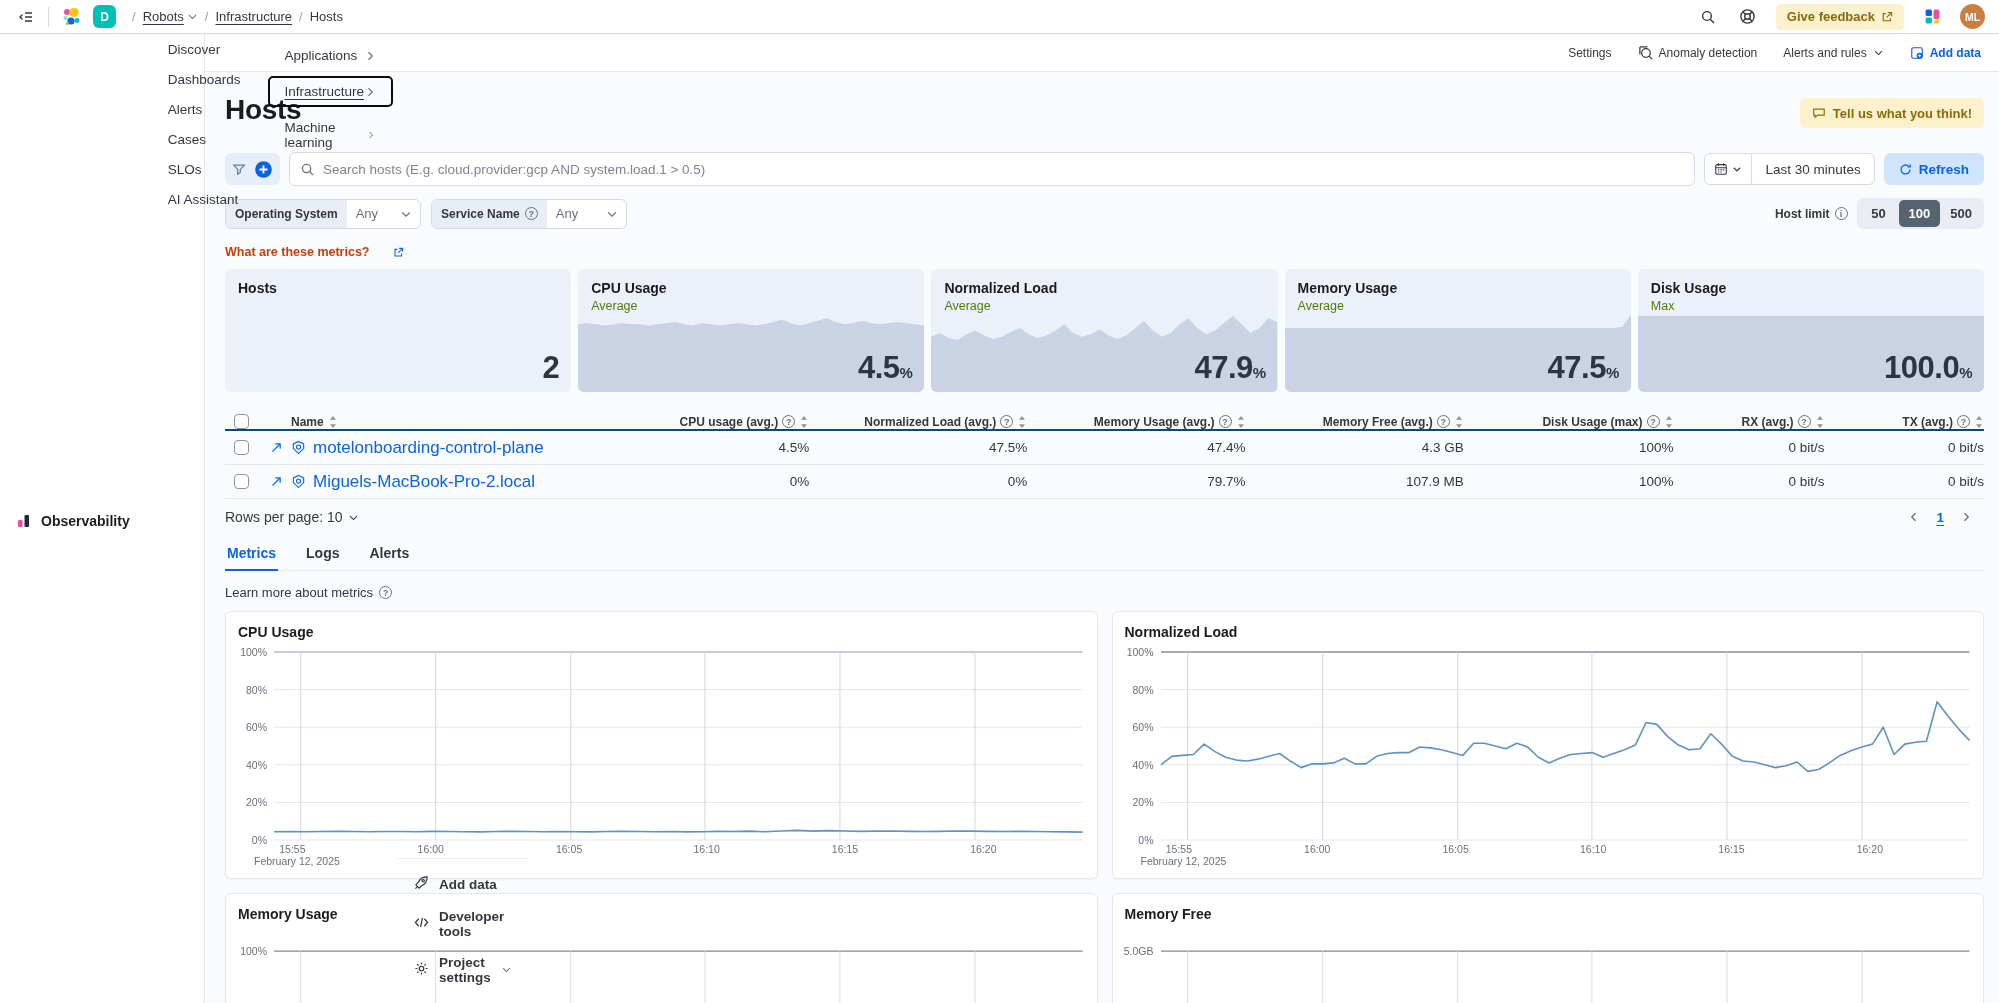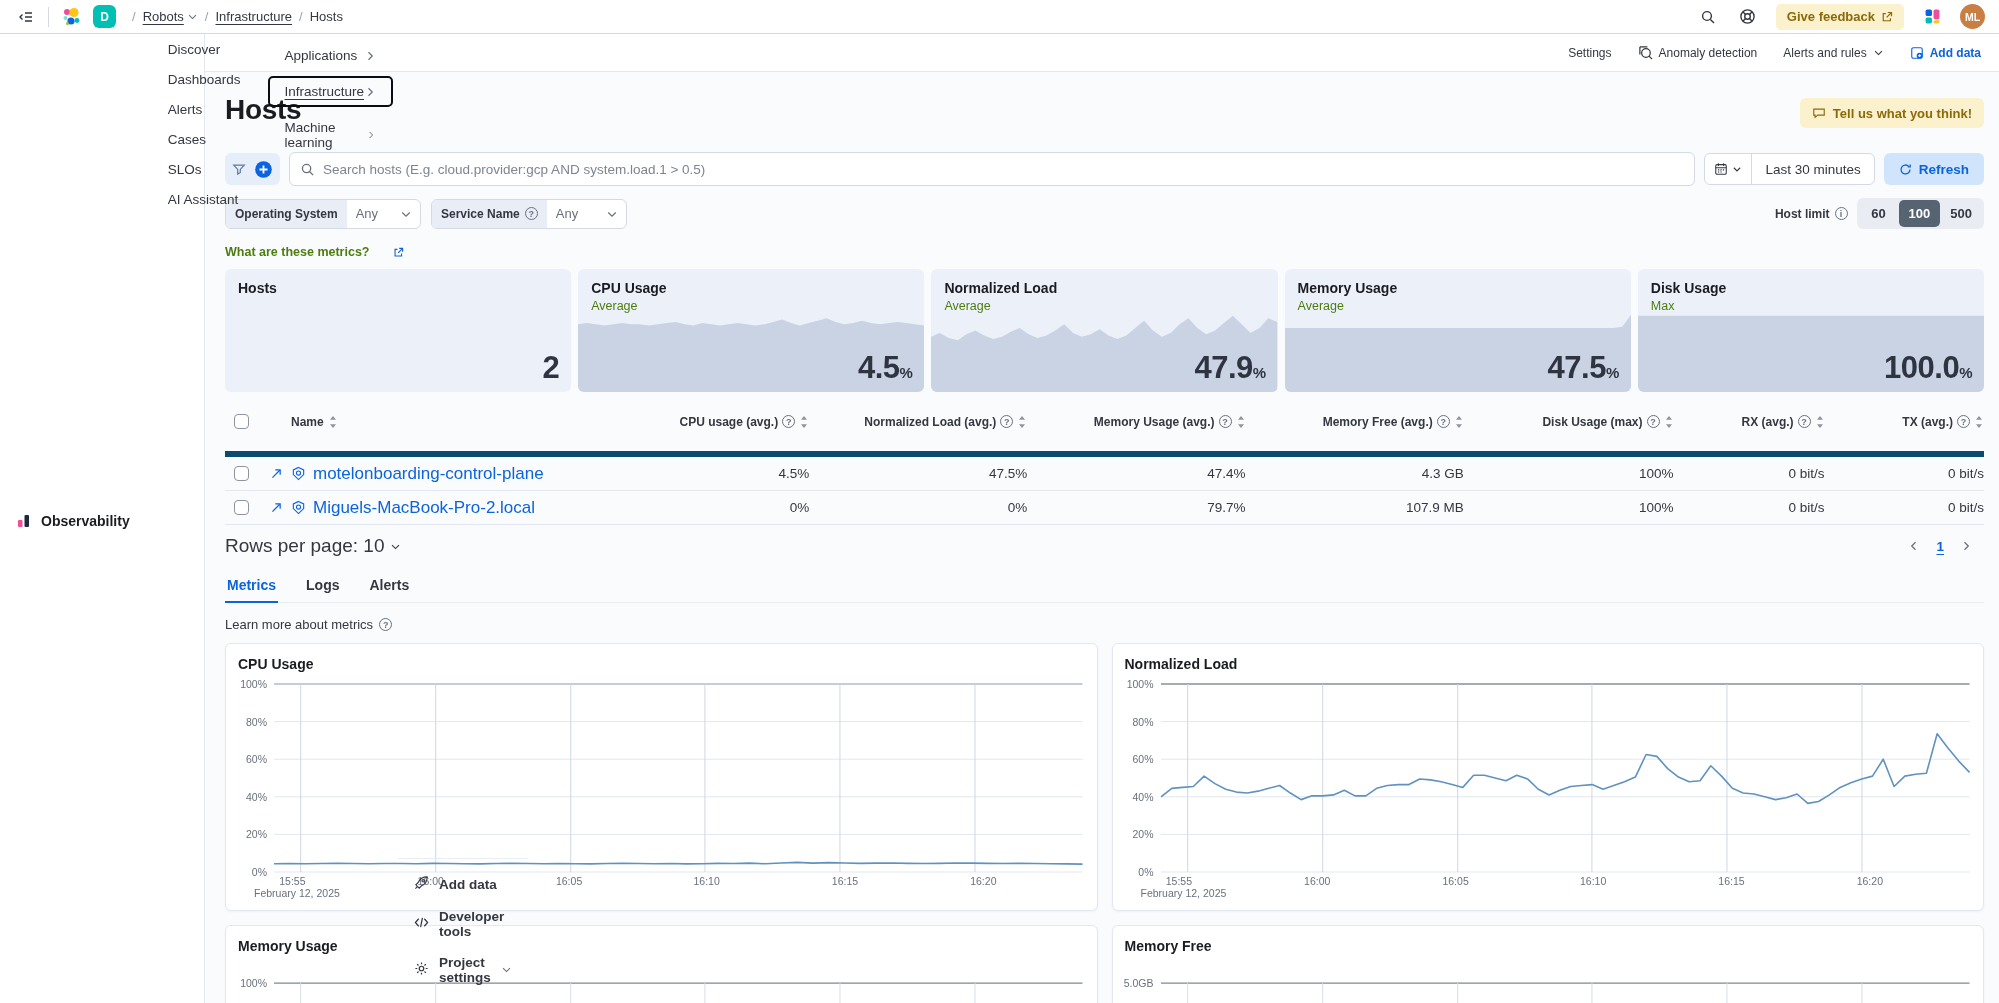--- a/index.html
+++ b/index.html
@@ -72,47 +72,47 @@
     font-size:12px; font-weight:700; color:#343741; white-space:nowrap;}
   .combo-value { flex:1; font-size:13px; color:#69707D; padding:0 9px; }
   .combo-chev { padding-right:8px; color:#69707D; display:flex;}
   .host-limit { margin-left:auto; display:flex; align-items:center; gap:9px;}
   .hl-label { font-size:12px; font-weight:700; color:#343741; display:flex; align-items:center; gap:5px;}
   .hl-group { background:#E9EDF3; border-radius:6px; display:flex; padding:2px; }
   .hl-opt { min-width:40px; height:27px; display:flex; align-items:center; justify-content:center;
     font-size:13px; font-weight:600; color:#343741; border-radius:5px; cursor:pointer; padding:0 10px;}
   .hl-opt.sel { background:#566471; color:#fff; }
 
-  .metrics-link { margin-top:16px; font-size:12.5px; font-weight:600; color:#4d7c0f; display:inline-flex;
+  .metrics-link { margin-top:16px; font-size:12.5px; font-weight:600; color:#c2410c; display:inline-flex;
     align-items:center; gap:23px; cursor:pointer; text-decoration:none;}
 
   .kpi-row { display:grid; grid-template-columns:repeat(5,1fr); gap:7px; margin-top:9px; }
   .kpi { position:relative; height:123px; background:#ECF1F9; border-radius:6px; padding:11px 13px; overflow:hidden;}
   .kpi-title { font-size:14px; font-weight:700; color:#1A1C21; position:relative; z-index:2;}
   .kpi-sub { font-size:12.5px; color:#4d7c0f; margin-top:3px; position:relative; z-index:2;}
   .kpi-spark { position:absolute; left:0; right:0; bottom:0; top:0; z-index:1;}
   .kpi-value { position:absolute; right:12px; bottom:6px; z-index:2; font-size:31px; font-weight:700; color:#2F3540; letter-spacing:-0.5px;}
   .kpi-unit { font-size:15px; font-weight:700; }
 
   
   .host-table { margin-top:18px; }
   .trow { display:grid; grid-template-columns:36px 30px 300px 1.3fr 1.3fr 1.3fr 1.3fr 1.25fr 0.9fr 0.95fr; align-items:center;}
-  .thead { border-bottom:6px solid #0c4a6e; padding:4px 0 22px 0;}
+  .thead { border-bottom:2px solid #0c4a6e; padding:4px 0 0 0;}
   .th { font-size:12px; font-weight:700; color:#343741; display:flex; align-items:center; gap:4px; justify-content:flex-end; cursor:pointer;}
   .th.name-col { justify-content:flex-start; }
   .tbody-row { border-bottom:1px solid #E3E8F0; height:34px; background:transparent;}
   .td { font-size:13.5px; color:#343741; text-align:right; }
   .name-cell { display:flex; align-items:center; gap:7px; text-align:left;}
   .host-link { color:#0B64DD; font-size:17px; cursor:pointer; }
   .cb { width:15px; height:15px; border:1px solid #8E939F; border-radius:4px; background:#fff; margin-left:9px; cursor:pointer;}
   .qicon { width:13px; height:13px; border:1px solid #69707D; border-radius:50%; color:#69707D; font-size:9px;
     display:inline-flex; align-items:center; justify-content:center; font-weight:600;}
 
   .pag-row { display:flex; align-items:center; justify-content:space-between; margin-top:10px;}
-  .rpp { font-size:19px; color:#343741; display:flex; align-items:center; gap:5px; cursor:pointer;}
+  .rpp { font-size:14px; color:#343741; display:flex; align-items:center; gap:5px; cursor:pointer;}
   .pager { display:flex; align-items:center; gap:16px; font-size:13.5px; color:#69707D; padding-right:12px;}
   .page-num { color:#0B64DD; font-weight:700; text-decoration:underline; text-underline-offset:3px; cursor:pointer;}
   .pg-arrow { cursor:pointer; color:#69707D; display:flex;}
 
   .tabs { display:flex; gap:26px; margin-top:14px; border-bottom:1px solid #E9EEF5;}
   .tab { font-size:14px; font-weight:600; color:#343741; padding:6px 2px 9px 2px; cursor:pointer; position:relative;}
   .tab.active { color:#0B64DD; }
   .tab.active:after { content:""; position:absolute; left:0; right:0; bottom:-1px; height:2.5px; background:#0B64DD;}
 
   .learn-more { margin-top:14px; font-size:13px; color:#343741; display:inline-flex; align-items:center; gap:6px; cursor:pointer;}
@@ -373,21 +373,21 @@
               <path d="M3 6l5 5 5-5"></path>
             </svg>
         </span>
       </span>
       <span class="host-limit">
         <span class="hl-label">
           <span>Host limit</span>
           <span class="qicon">i</span>
         </span>
         <span class="hl-group" id="host-limit-group">
-            <span class="hl-opt">60</span>
+            <span class="hl-opt">50</span>
             <span class="hl-opt sel">100</span>
             <span class="hl-opt">500</span>
           </span>
       </span>
     </div>
 
     <a class="metrics-link">
       <span>What are these metrics?</span>
       <svg width="11" height="11" viewBox="0 0 16 16" fill="none" stroke="#0B64DD" stroke-width="1.6">
           <path d="M6.5 3.5H3v9.5h9.5V9.5"></path>

